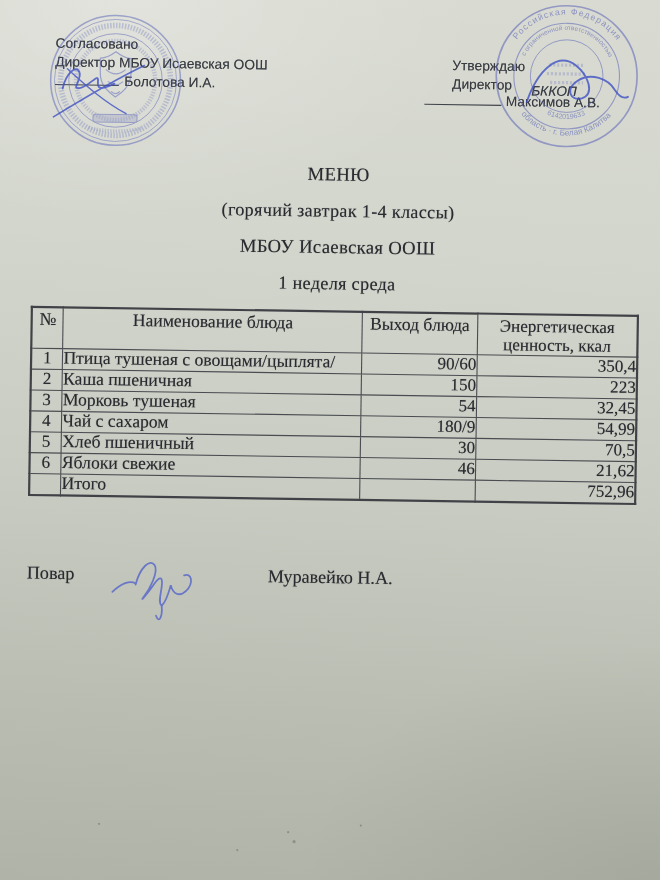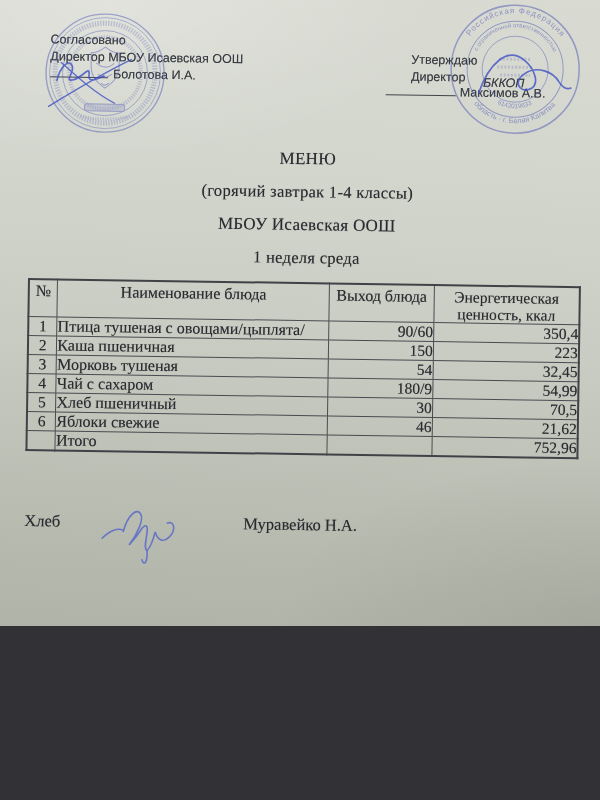--- a/index.html
+++ b/index.html
@@ -1,17 +1,17 @@
 <!DOCTYPE html>
 <html><head>
 <meta charset="utf-8">
 <style>
   html,body{margin:0;padding:0;background:#323236;}
   .photo{
-    position:relative;width:600px;height:626px;margin:0 auto;overflow:hidden;
+    position:relative;width:600px;height:800px;margin:0 auto;overflow:hidden;
     background:
       radial-gradient(120% 55% at 18% 0%, rgba(255,255,255,.24), rgba(255,255,255,0) 46%),
       radial-gradient(90% 45% at 100% 100%, rgba(55,60,50,.10), rgba(0,0,0,0) 60%),
       linear-gradient(183deg,#d9dbd2 0%,#d3d6cd 28%,#c8ccc2 55%,#b9bdb2 80%,#b0b4a8 100%);
     font-family:"Liberation Serif","DejaVu Serif",serif;
   }
   .content{position:absolute;inset:0;transform:rotate(0.85deg);transform-origin:28px 278px;}
   .typed{font-family:"Liberation Sans","DejaVu Sans",sans-serif;font-size:12.5px;line-height:17px;
          color:#383b42;text-shadow:0 0 .6px rgba(40,44,52,.5);}
   .serif{color:#2a2b30;text-shadow:0 0 .7px rgba(30,32,38,.45);}
@@ -172,21 +172,21 @@
       <tr class="total">
         <td class="c-num"></td>
         <td class="c-dish">Итого</td>
         <td class="c-out"></td>
         <td class="c-en">752,96</td>
       </tr>
     </tbody>
       </table>
 
     <div class="footer serif">
-      <span>Хлеб</span>
+      <span>Повар</span>
       <span class="cook-name">Муравейко Н.А.</span>
     </div>
 
     <svg class="signatures" style="left:0;top:0;" width="600" height="800" viewBox="0 0 600 800">
       <g fill="none" stroke="#3f51c4" stroke-width="1.7" stroke-linecap="round" opacity="0.8">
         <path d="M54,80 C57,66 66,58 69,65 C72,72 60,82 71,79 C80,76 87,64 86,74 C85,82 93,79 101,75"></path>
         <path d="M46,106 C68,92 100,72 128,58" stroke-width="1.4"></path>
         <path d="M58,62 C74,76 92,92 112,102" stroke-width="1.3"></path>
         <path d="M476,86 C486,56 504,40 520,52 C532,61 538,78 526,82 C516,85 510,74 522,66 C534,58 550,64 556,74 C560,80 564,82 568,80"></path>
       </g>

